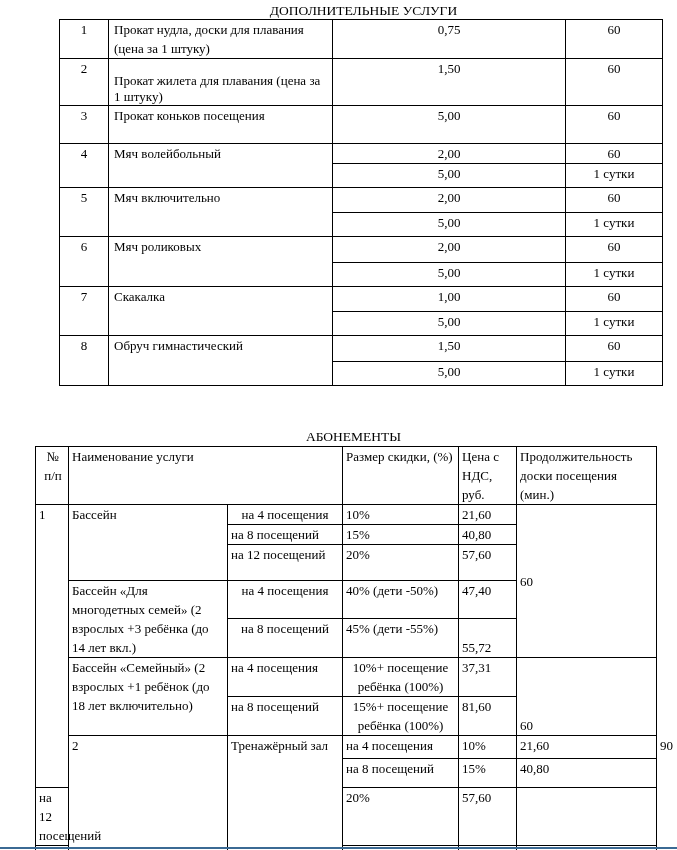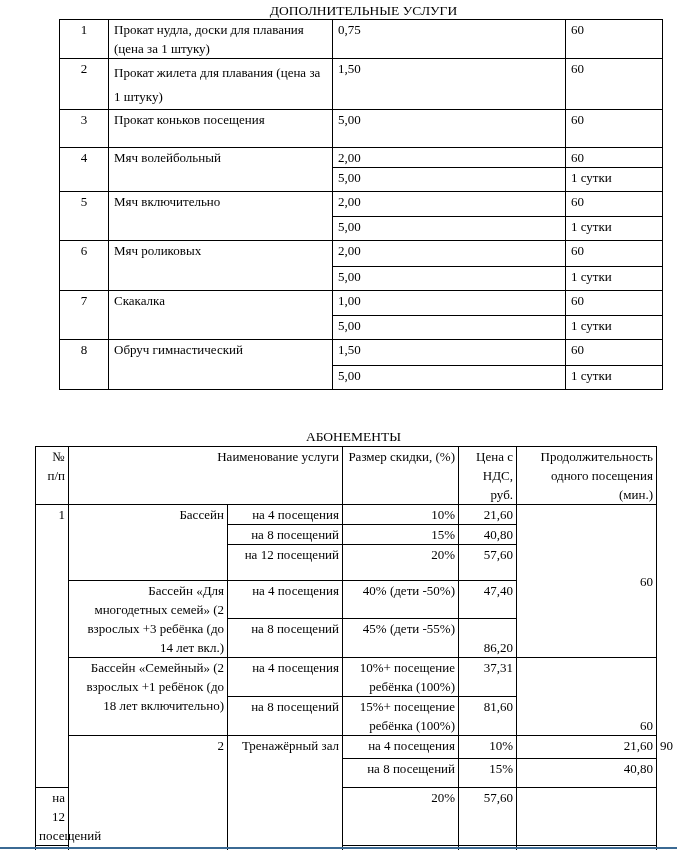--- a/index.html
+++ b/index.html
@@ -16,24 +16,24 @@
     #t2-title { top: 429px; left: 15px; }
     table {
       position: absolute; border-collapse: collapse; table-layout: fixed;
     }
     td {
       border: 1px solid #000; padding: 0 5px; vertical-align: top;
       line-height: 19px; font-size: 13px;
     }
     #t1 { left: 59px; top: 19px; width: 603px; }
     #t1 td.num { text-align: center; }
-    #t1 td.val, #t1 td.dur { }
+    #t1 td.val, #t1 td.dur { text-align: center; }
     #t2 { left: 35px; top: 446px; width: 621px; line-height: 19px; }
-    #t2 td { padding: 0 3px; text-align: right; }
-    #t2 td.left { text-align: right; }
+    #t2 td { padding: 0 3px; text-align: left; }
+    #t2 td.left { text-align: center; }
     .bottom-line {
       position: absolute; left: 0; top: 847px; width: 677px; height: 2px;
       background: #3b6a94;
     }
   </style>
 </head>
 <body>
 
 <div class="title" id="t1-title">ДОПОЛНИТЕЛЬНЫЕ УСЛУГИ</div>
 
@@ -48,21 +48,21 @@
   <tbody>
       <tr style="height:39px">
     <td class="num">1</td>
     <td>Прокат нудла, доски для плавания (цена  за 1 штуку)</td>
     <td class="val">0,75</td>
     <td class="dur">60</td>
   </tr>
 
   <tr style="height:35px">
     <td class="num">2</td>
-    <td style="line-height:24px;padding-top:2px">Прокат жилета для плавания (цена  за 1 штуку)</td>
+    <td style="line-height:16px;padding-top:14px">Прокат жилета для плавания (цена  за 1 штуку)</td>
     <td class="val">1,50</td>
     <td class="dur">60</td>
   </tr>
 
   <tr style="height:38px">
     <td class="num">3</td>
     <td>Прокат коньков посещения</td>
     <td class="val">5,00</td>
     <td class="dur">60</td>
   </tr>
@@ -135,21 +135,21 @@
       <col style="width:58px">
       <col style="width:140px">
   </colgroup>
 
   <tbody>
       <tr style="height:57px">
     <td class="left" style="padding-left:5px">№ п/п</td>
     <td colspan="2">Наименование услуги</td>
     <td>Размер скидки, (%)</td>
     <td>Цена с НДС, руб.</td>
-    <td>Продолжительность одного посещения (мин.)</td>
+    <td>Продолжительность доски посещения (мин.)</td>
   </tr>
 
   <tr style="height:20px">
     <td rowspan="9">1</td>
     <td rowspan="3">Бассейн</td>
     <td class="left">на 4 посещения</td>
     <td>10%</td>
     <td>21,60</td>
     <td rowspan="5" style="vertical-align:middle">60</td>
   </tr>
@@ -166,21 +166,21 @@
 
   <tr style="height:38px">
     <td rowspan="2">Бассейн «Для многодетных семей» (2 взрослых +3 ребёнка (до 14 лет вкл.)</td>
     <td class="left">на 4 посещения</td>
     <td>40% (дети -50%)</td>
     <td>47,40</td>
   </tr>
   <tr style="height:39px">
     <td class="left">на 8 посещений</td>
     <td>45% (дети -55%)</td>
-    <td style="vertical-align:bottom">86,20</td>
+    <td style="vertical-align:bottom">55,72</td>
   </tr>
 
   <tr style="height:37px">
     <td rowspan="2">Бассейн «Семейный» (2 взрослых +1 ребёнок (до 18 лет включительно)</td>
     <td>на 4 посещения</td>
     <td class="left">10%+ посещение ребёнка (100%)</td>
     <td>37,31</td>
     <td rowspan="2" style="vertical-align:bottom">60</td>
   </tr>
   <tr style="height:39px">

